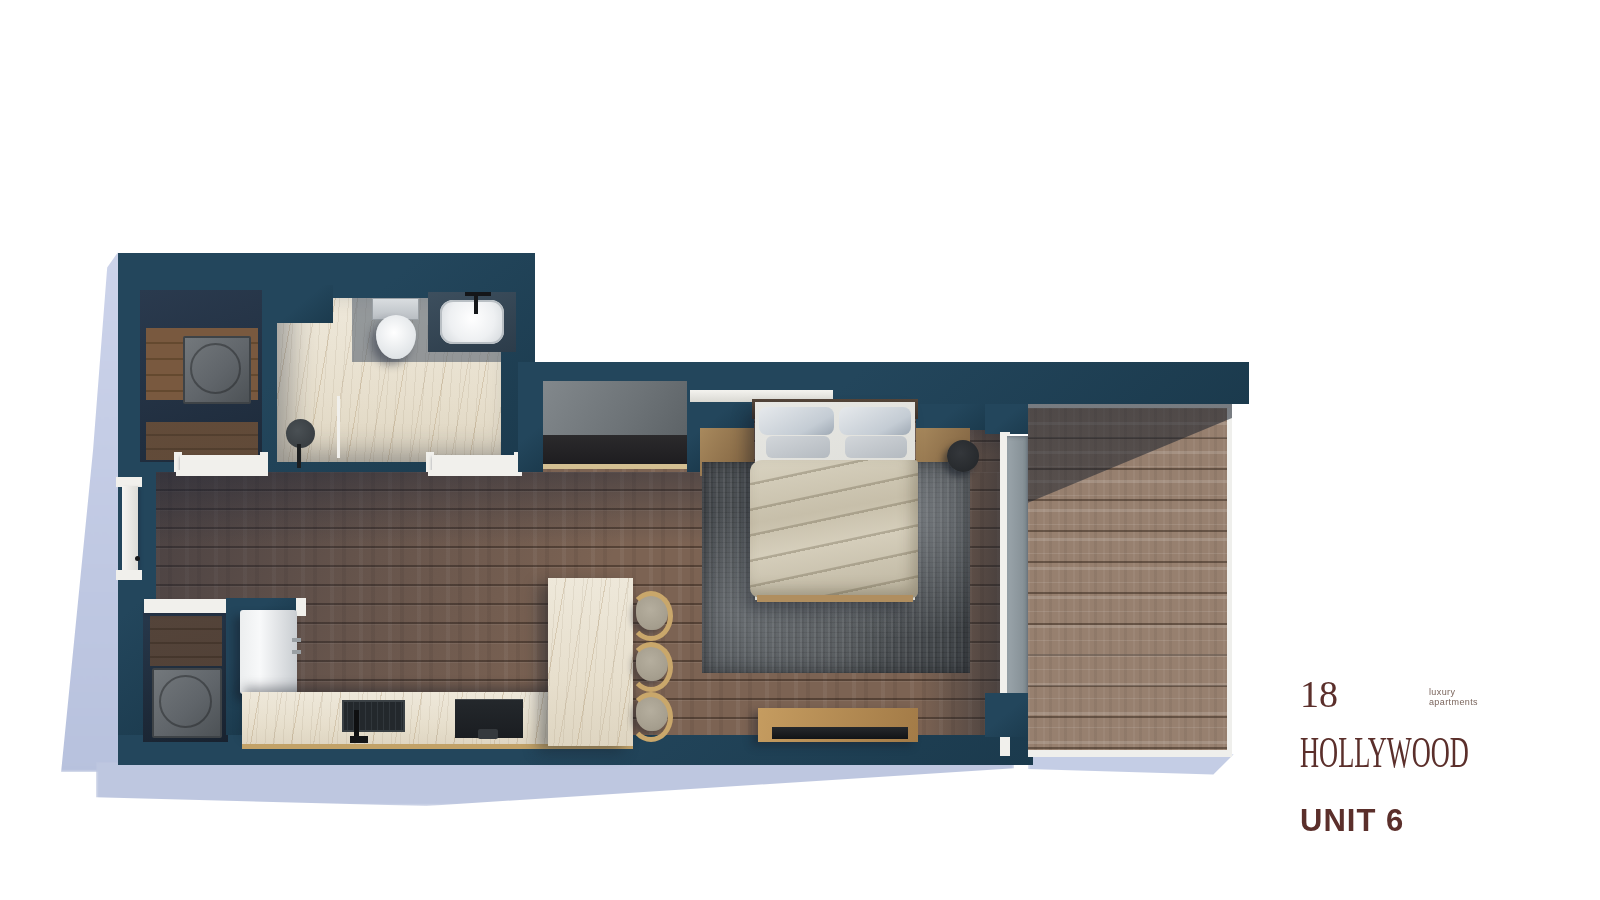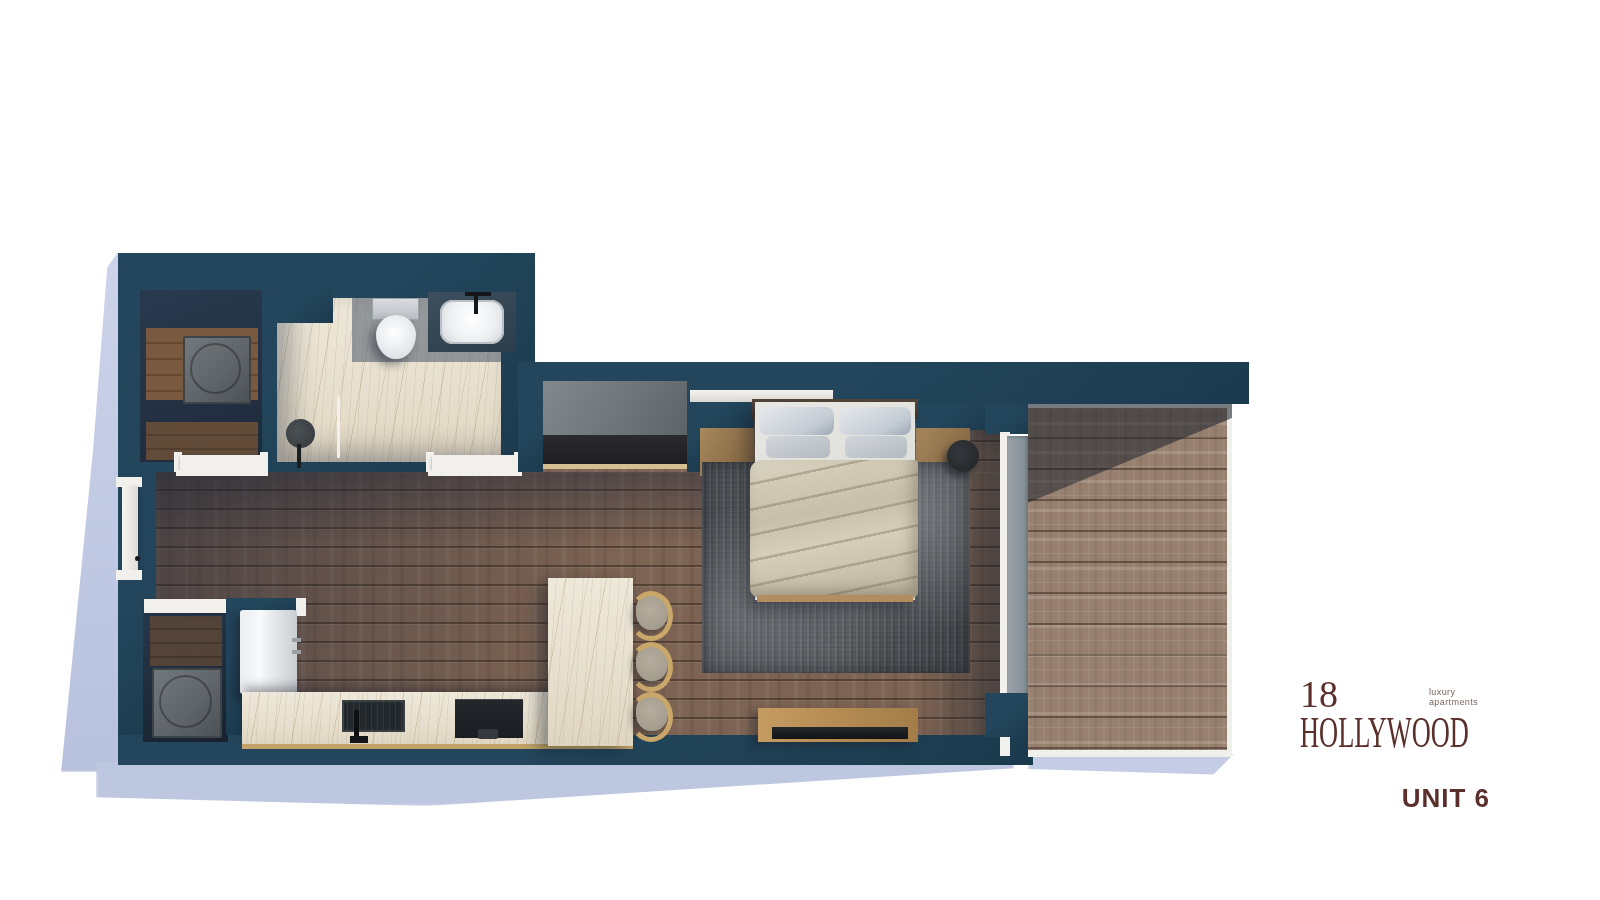--- a/index.html
+++ b/index.html
@@ -39,21 +39,21 @@
   .stool::after{content:"";position:absolute;right:-5px;top:-2px;width:34px;height:40px;
          border:5px solid var(--wood,#c9a76b);border-left-color:transparent;border-radius:50%;}
 
   
   .logo{color:var(--logo,#5b2f2b);}
   .logo-top{display:flex;justify-content:space-between;align-items:flex-start;width:178px;}
   .logo-num{font-family:"Liberation Serif",serif;font-size:38px;line-height:32px;}
   .logo-tag{font-size:9px;line-height:10px;text-align:left;color:#7a655c;letter-spacing:.4px;margin-top:9px;}
   .logo-name{display:inline-block;font-family:"Liberation Serif",serif;font-size:30px;line-height:30px;
              transform:scale(.88,1.48);transform-origin:left top;white-space:nowrap;letter-spacing:0;}
-  .logo-unit{font-weight:bold;font-size:26px;letter-spacing:1px;margin-top:27px;text-align:right;}
+  .logo-unit{font-weight:bold;font-size:31px;letter-spacing:1px;margin-top:27px;}
 </style>
 </head>
 <body>
 
 <div class="canvas">
 
   <div class="abs" style="left:56px;top:252px;width:64px;height:520px;background:linear-gradient(180deg,#ccd3ea,#b7c1dd);
               clip-path:polygon(97% 0,100% 100%,8% 100%,58% 38%,80% 3%);filter:blur(1.5px);"></div>
   <div class="abs" style="left:96px;top:762px;width:918px;height:44px;background:var(--shadow,#bec7e0);
               clip-path:polygon(0 0,100% 0,100% 14%,36% 100%,0 80%);filter:blur(1.5px);"></div>
@@ -190,19 +190,19 @@
               clip-path:polygon(0 0,100% 0,100% 4%,0 28%);"></div>
 
   <div class="abs logo" style="left:1300px;top:678px;width:190px;">
     <div class="logo-top">
       <span class="logo-num">18</span>
       <span class="logo-tag">
         <span>luxury</span><br>
         <span>apartments</span>
       </span>
     </div>
-    <div style="height:46px;">
+    <div style="height:46px;margin-top:20px;">
       <span class="logo-name">HOLLYWOOD</span>
     </div>
     <div class="logo-unit">UNIT 6</div>
   </div>
 
 </div>
 
 </body></html>

